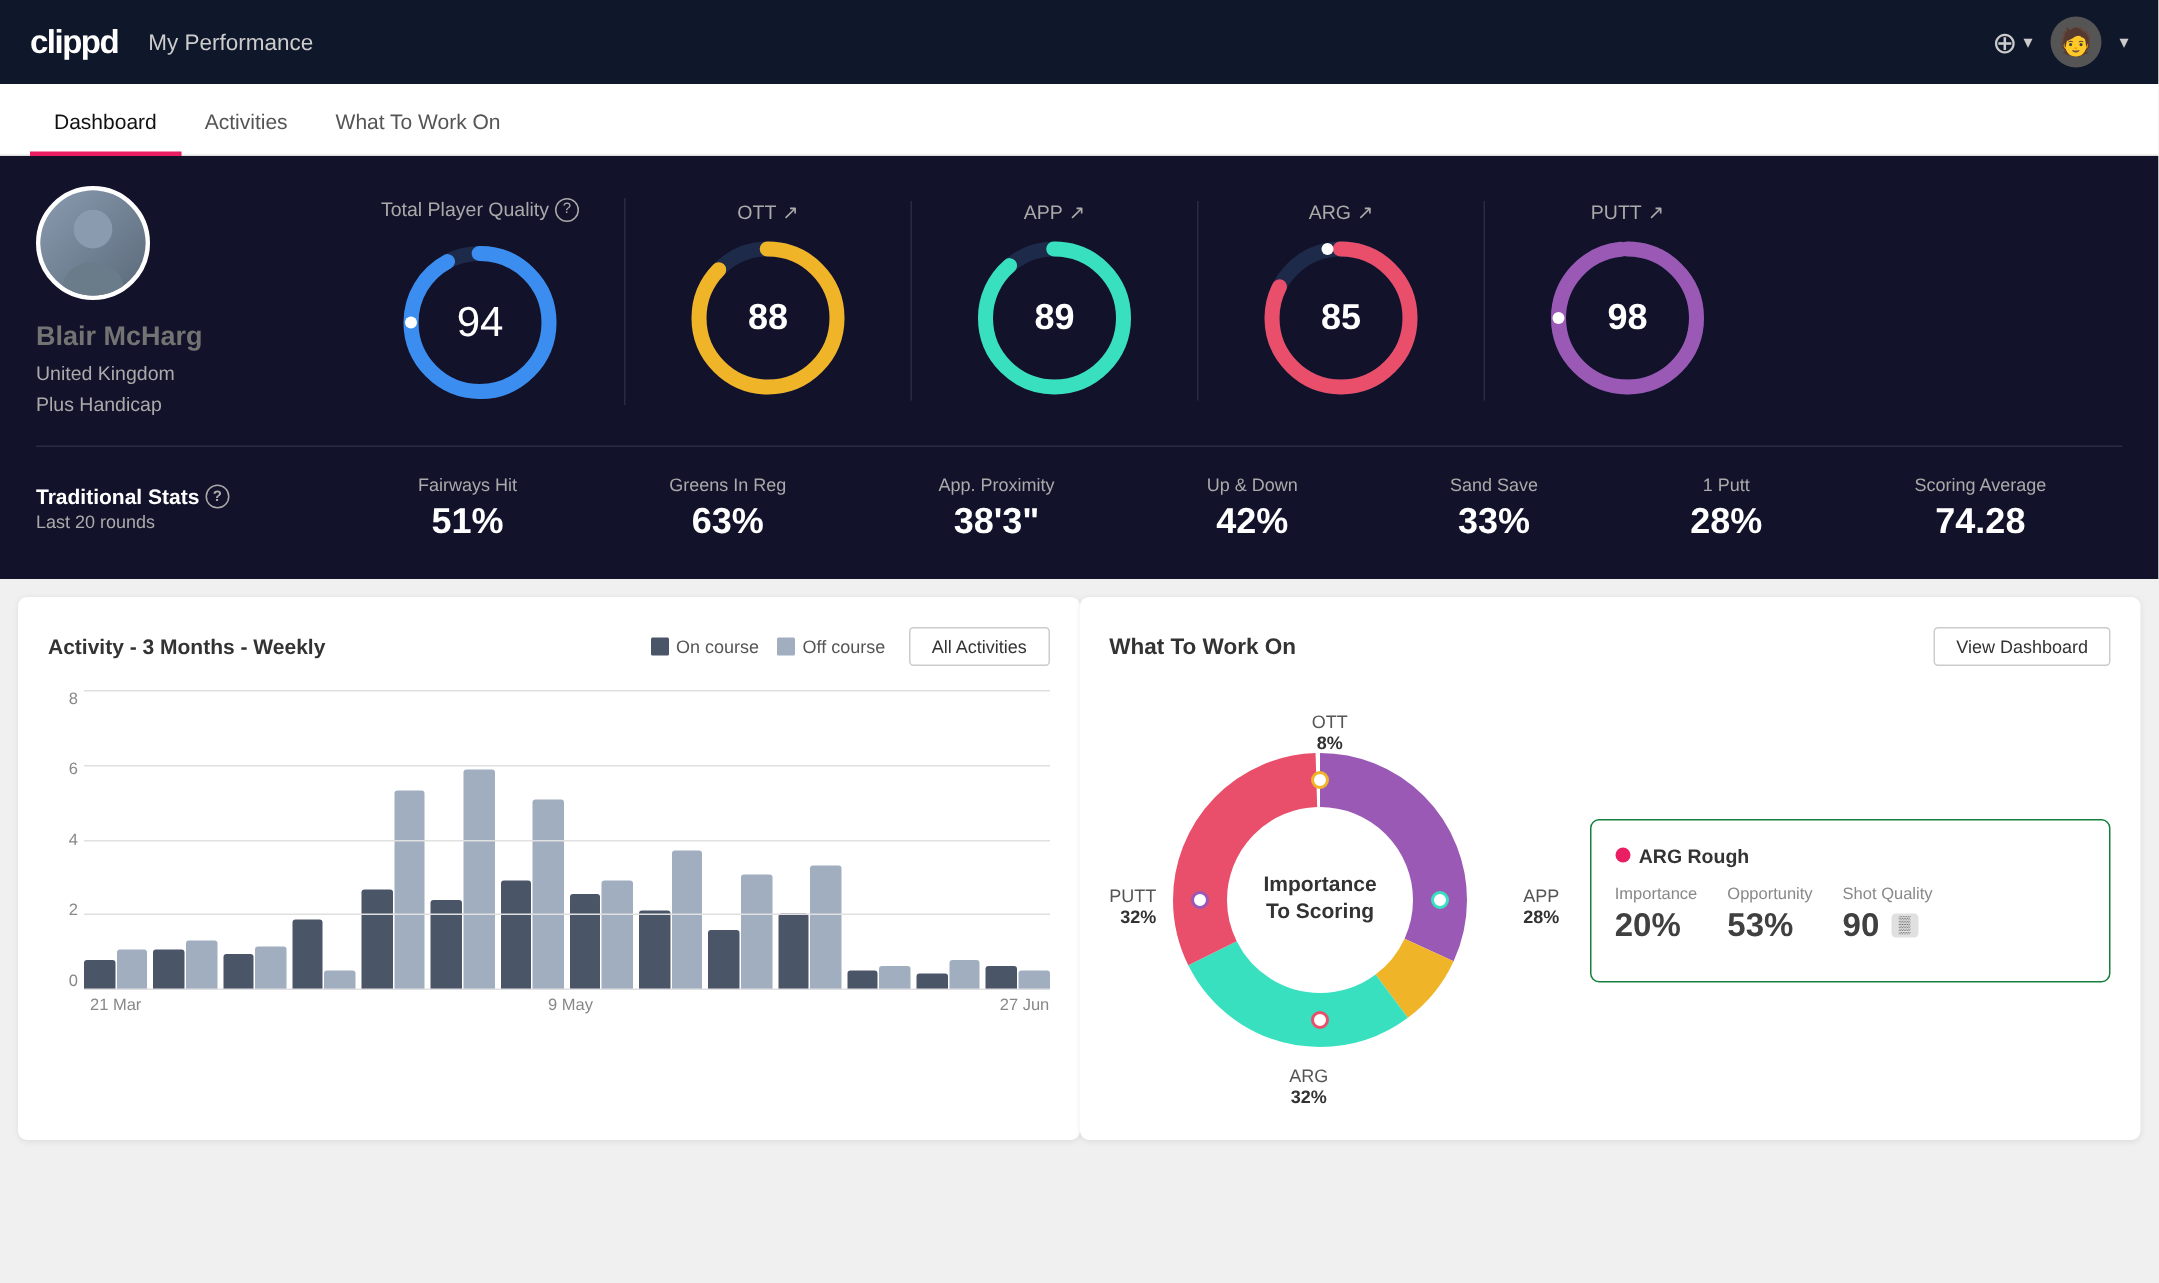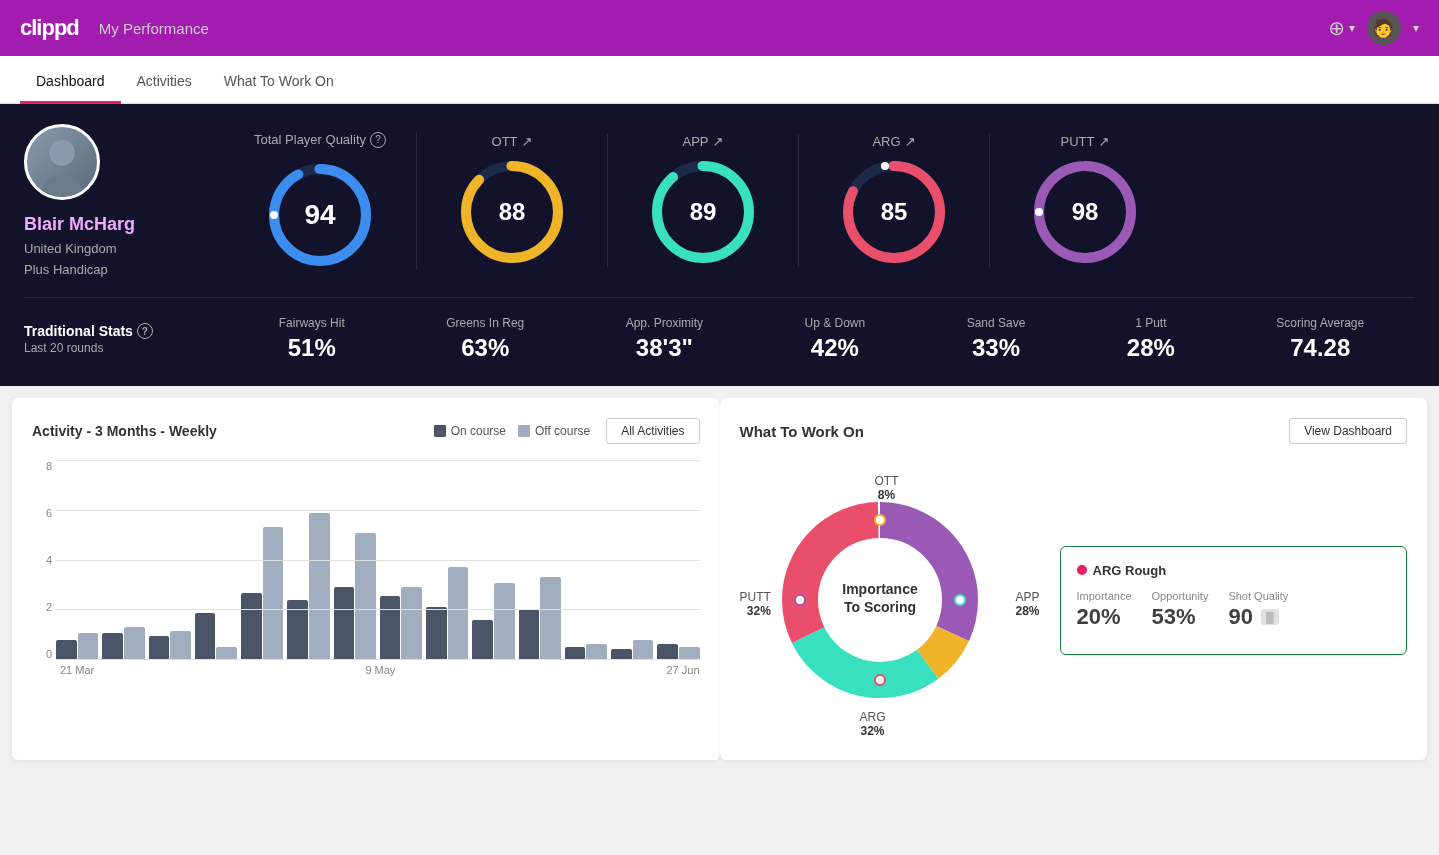--- a/index.html
+++ b/index.html
@@ -1,20 +1,20 @@
 <!DOCTYPE html>
 <html><head>
   <meta charset="utf-8">
   <style>
     * { box-sizing: border-box; margin: 0; padding: 0; }
     body { font-family: -apple-system, BlinkMacSystemFont, 'Segoe UI', sans-serif; background: #f0f0f0; color: #fff; }
 
     
     .header {
-      background: #a21caf;
+      background: #0f172a;
       display: flex;
       align-items: center;
       padding: 0 20px;
       height: 56px;
       justify-content: space-between;
     }
     .logo { color: #e91e63; font-size: 22px; font-weight: bold; letter-spacing: -1px; }
     .logo span { color: #fff; }
     .header-title { color: #ccc; font-size: 15px; margin-left: 20px; }
     .header-left { display: flex; align-items: center; }
@@ -71,21 +71,21 @@
       border-radius: 50%;
       background: linear-gradient(135deg, #8a9bb0, #5a6a7a);
       display: flex;
       align-items: center;
       justify-content: center;
       font-size: 28px;
       border: 3px solid #fff;
       margin-bottom: 8px;
       overflow: hidden;
     }
-    .player-name { font-size: 18px; font-weight: bold; color: #f0abfc; }
+    .player-name { font-size: 18px; font-weight: bold; color: #737373; }
     .player-country { font-size: 13px; color: #aaa; }
     .player-handicap { font-size: 13px; color: #aaa; }
     .total-quality {
       display: flex;
       flex-direction: column;
       align-items: center;
       padding: 0 30px;
       border-right: 1px solid #2a2a44;
     }
     .total-quality-label { font-size: 13px; color: #aaa; margin-bottom: 12px; display: flex; align-items: center; gap: 4px; }
@@ -98,21 +98,21 @@
     .score-card {
       display: flex;
       flex-direction: column;
       align-items: center;
       padding: 0 40px;
       border-right: 1px solid #2a2a44;
     }
     .score-card:last-child { border-right: none; }
     .score-label { font-size: 13px; color: #aaa; margin-bottom: 8px; display: flex; align-items: center; gap: 4px; }
     .ring-container { position: relative; width: 110px; height: 110px; }
-    .ring-center { position: absolute; top: 50%; left: 50%; transform: translate(-50%, -50%); font-size: 28px; font-weight: bold; color: #fff; }
+    .ring-center { position: absolute; top: 50%; left: 50%; transform: translate(-50%, -50%); font-size: 28px; font-weight: normal; color: #fff; }
     .ring-center-sm { position: absolute; top: 50%; left: 50%; transform: translate(-50%, -50%); font-size: 24px; font-weight: bold; color: #fff; }
 
     
     .trad-stats {
       display: flex;
       align-items: center;
       padding: 18px 0 4px 0;
       gap: 4px;
     }
     .trad-label { width: 200px; flex-shrink: 0; }

